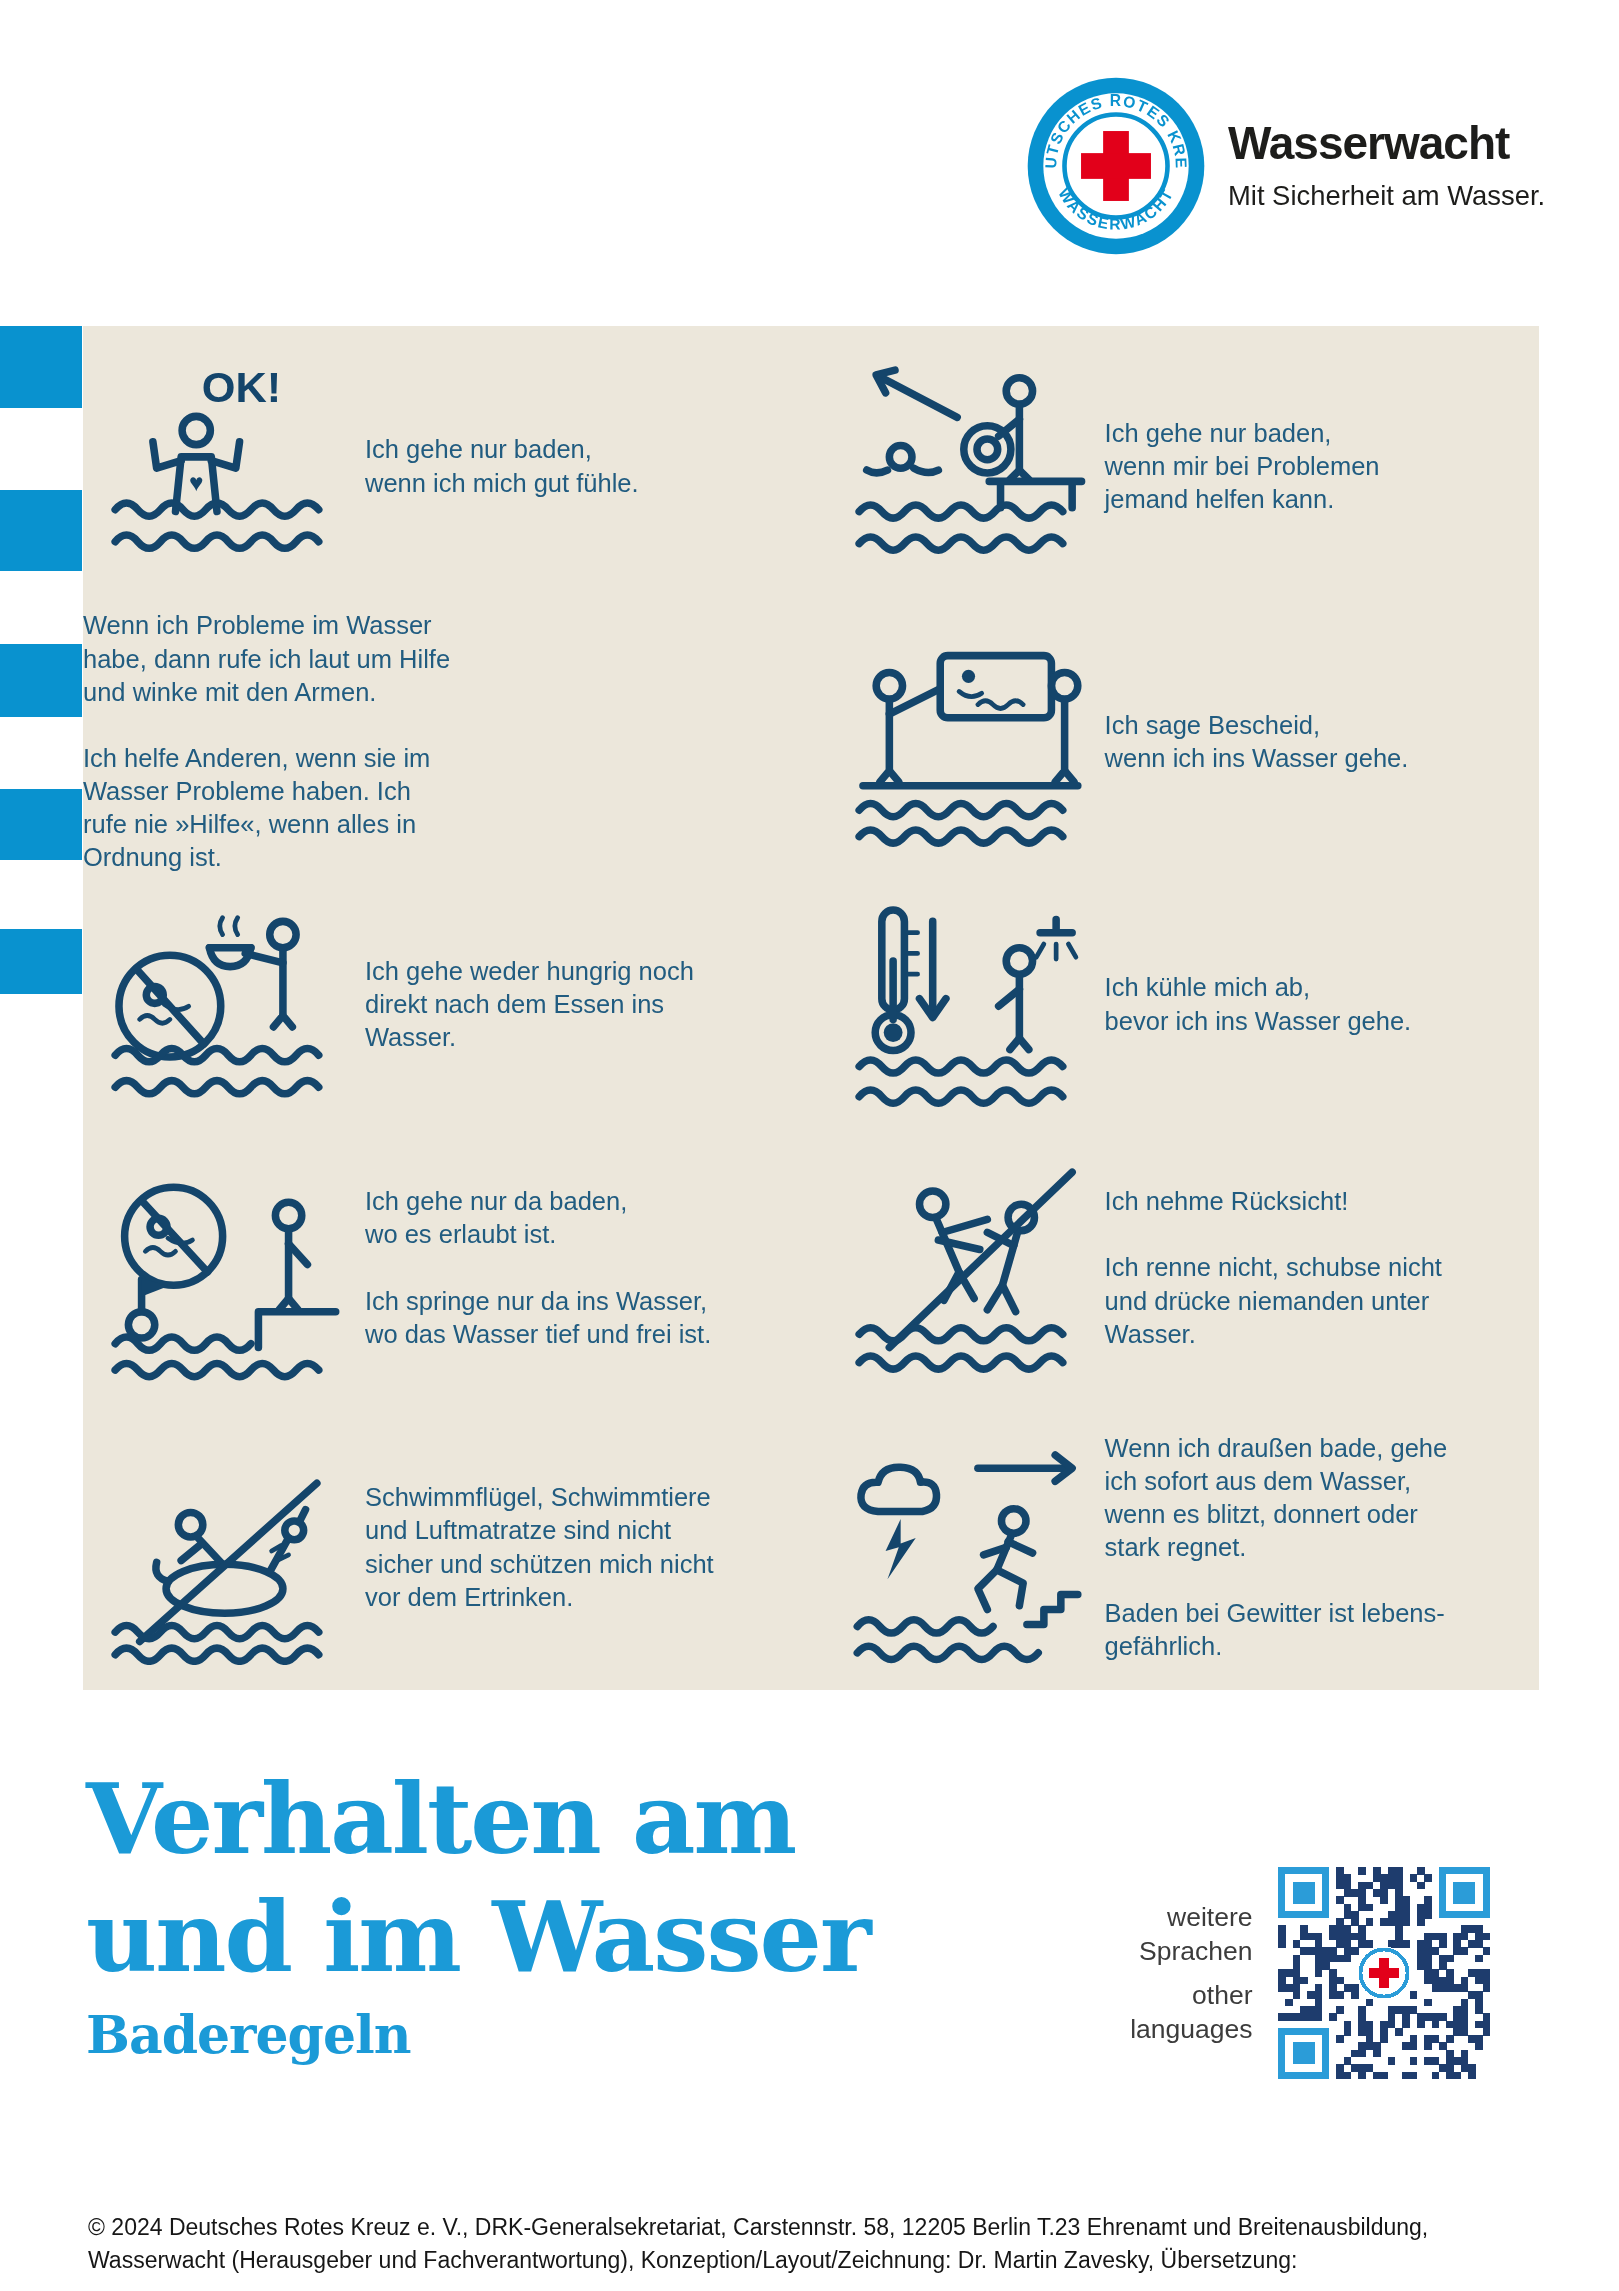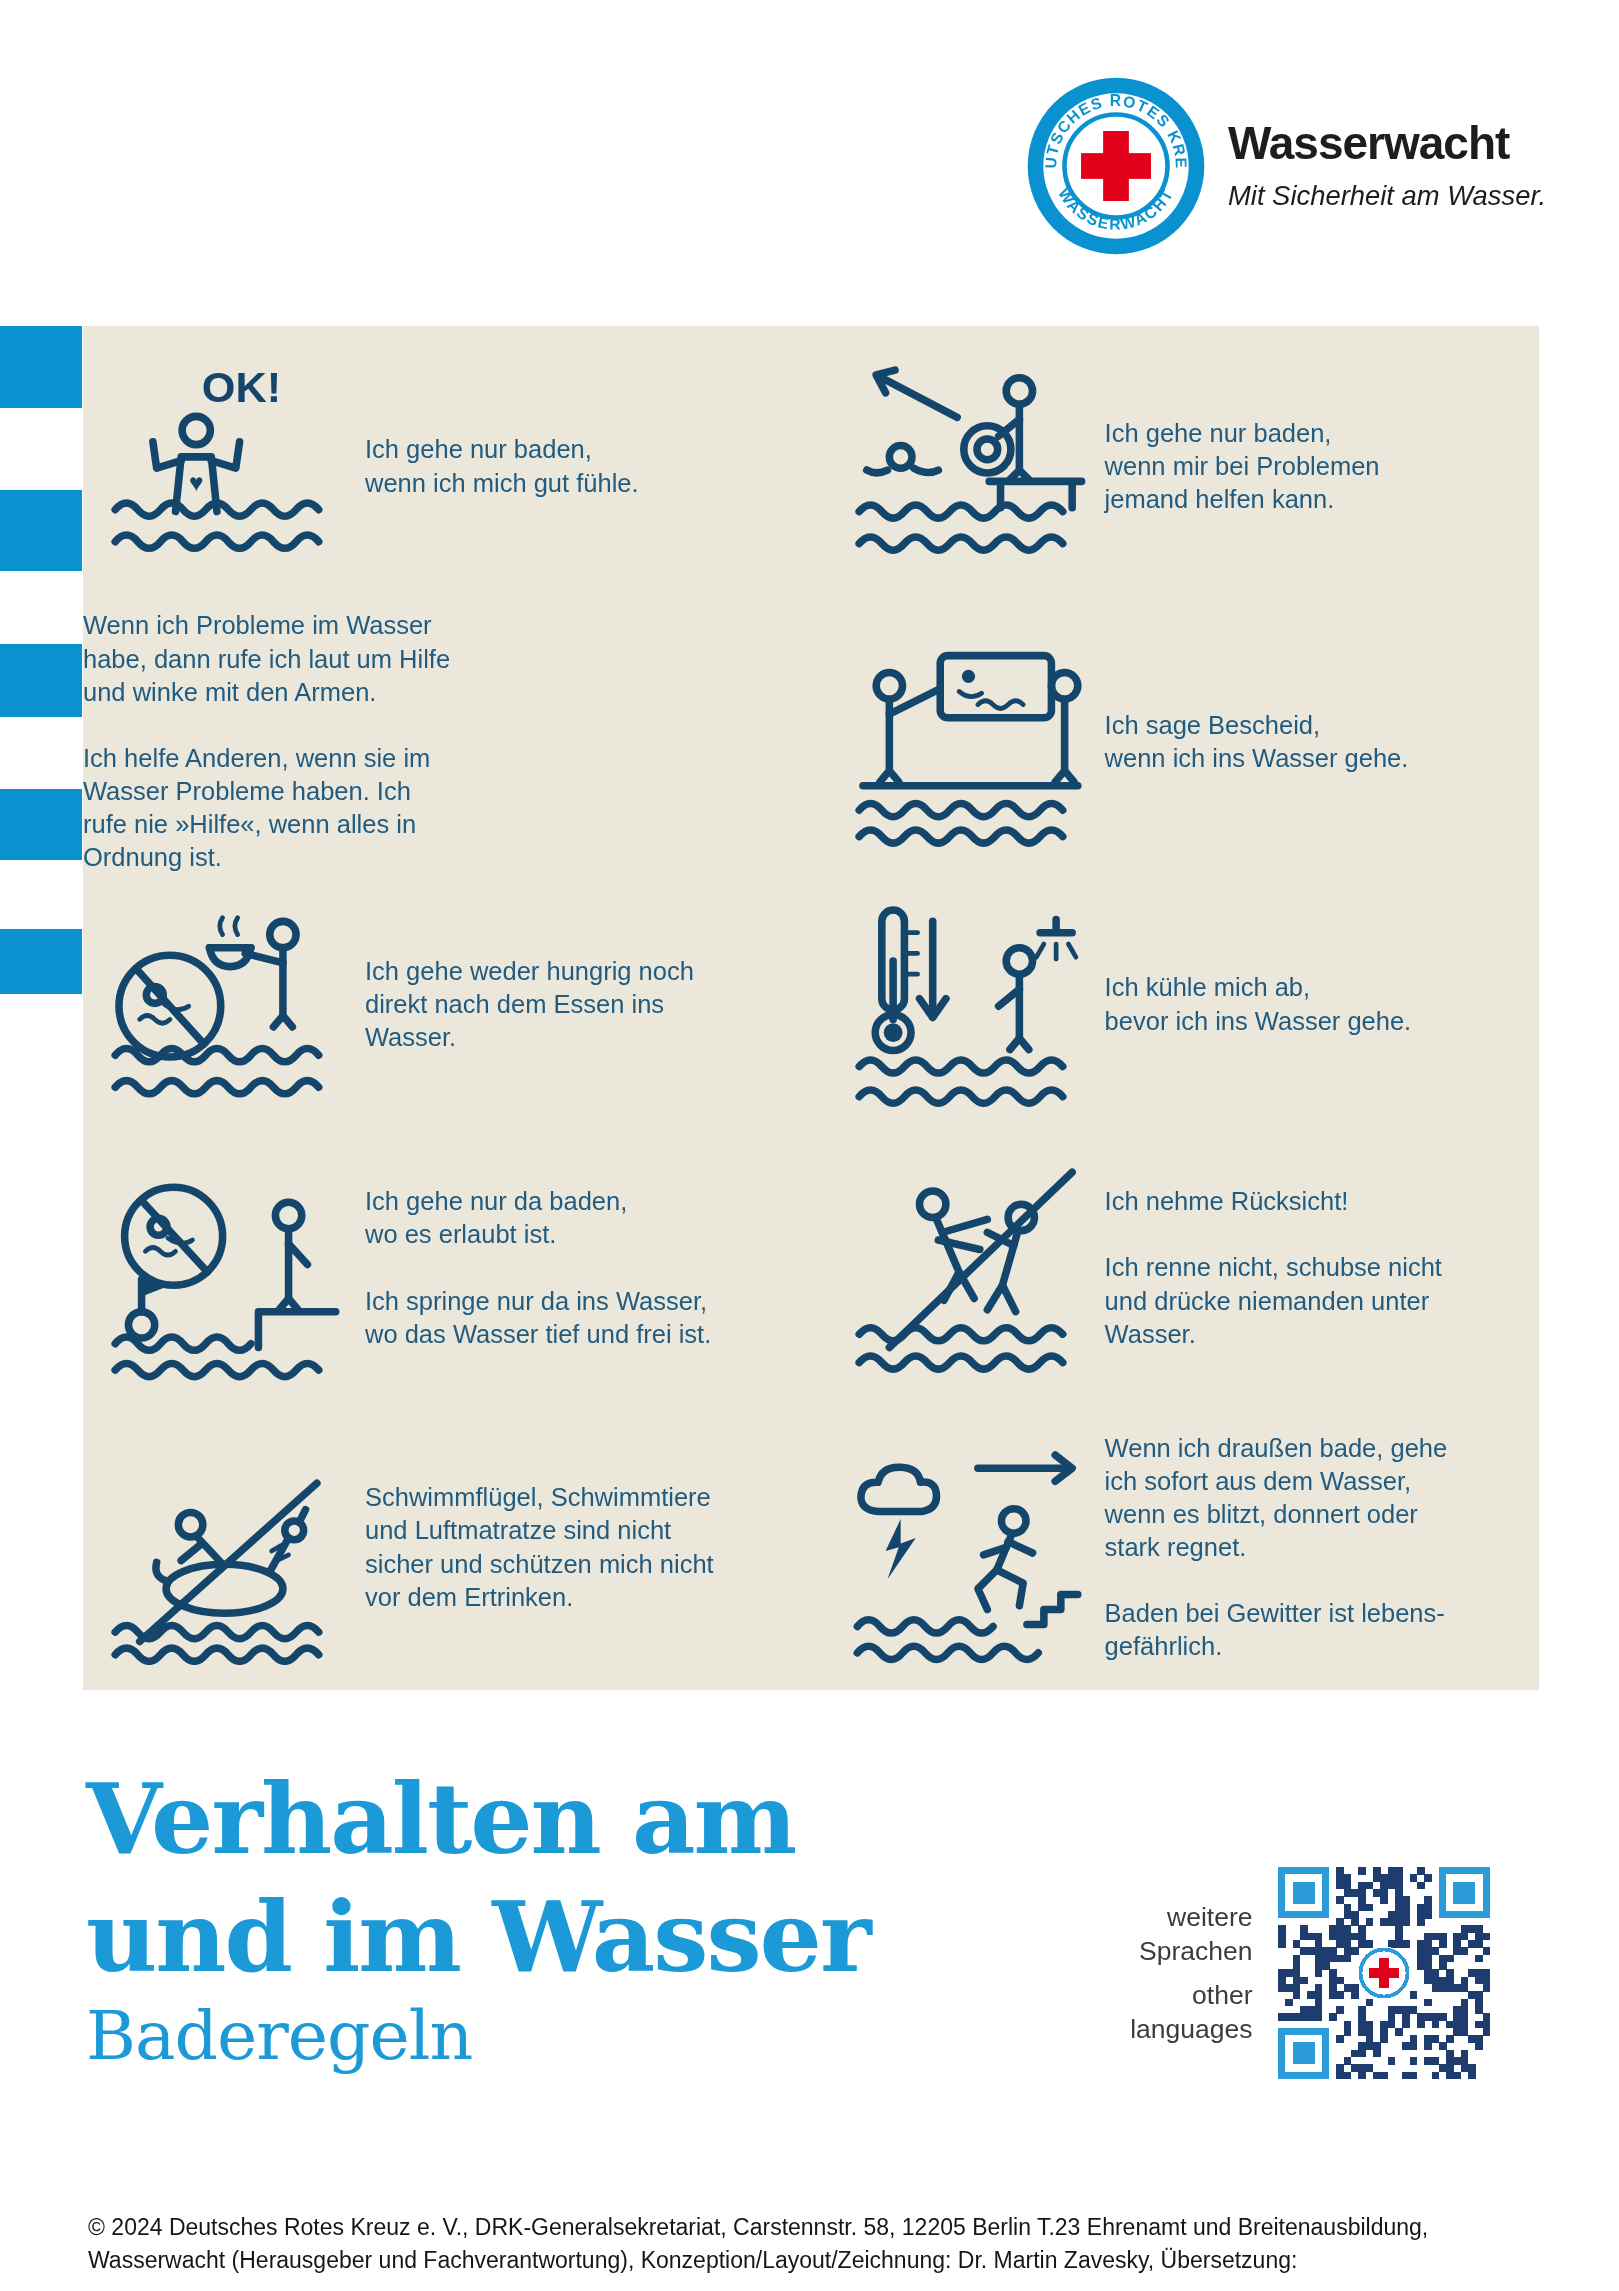--- a/index.html
+++ b/index.html
@@ -4,21 +4,21 @@
 <style>
   html,body{margin:0;padding:0;}
   body{
     width:1619px;height:2292px;position:relative;background:#ffffff;
     font-family:"Liberation Sans", sans-serif;overflow:hidden;
   }
   
   .logo{position:absolute;left:1024px;top:74px;width:184px;height:184px;}
   .brand{position:absolute;left:1228px;top:116px;color:#1d1d1b;}
   .brand .t{font-size:46px;font-weight:bold;letter-spacing:-1px;}
-  .brand .s{font-size:27.4px;margin-top:9.8px;font-style:italic;}
+  .brand .s{font-size:27.4px;margin-top:9.8px;}
   
   .stripe{position:absolute;left:0;width:82px;background:#0992cf;}
   
   .panel{
     position:absolute;left:83px;top:326px;width:1456px;height:1364px;
     background:#ece7db;display:grid;grid-template-columns:1fr 1fr;
     grid-template-rows:281px 270px 255px 272px 287px;grid-auto-flow:column;
   }
   .rule{display:flex;align-items:center;}
   .rule .iconbox{flex:0 0 282px;display:flex;align-items:center;justify-content:center;margin-top:8px;}
@@ -29,21 +29,21 @@
   }
   
   .ic *{stroke:#14456b;stroke-width:8;fill:none;stroke-linecap:round;stroke-linejoin:round;}
   .ic .fill{fill:#14456b;stroke:none;}
   .ic .thin{stroke-width:5;}
   .ic text{fill:#14456b;stroke:none;font-family:"Liberation Sans",sans-serif;font-weight:700;}
   
   .bigtitle{position:absolute;left:86px;top:1760px;color:#1b9ad7;
     font-family:"DejaVu Serif", serif;}
   .bigtitle .l1{font-size:98px;font-weight:bold;line-height:1.2;white-space:pre-line;letter-spacing:-2px;}
-  .bigtitle .l2{font-size:68px;font-weight:normal;margin-top:1px;letter-spacing:-1px;}
+  .bigtitle .l2{font-size:52px;font-weight:bold;margin-top:9px;letter-spacing:-1px;}
   
   .qrwrap{position:absolute;left:1049px;top:1867px;width:441px;height:212px;
     display:flex;align-items:center;justify-content:flex-end;gap:25.5px;}
   .qrlabels{width:196px;display:flex;flex-direction:column;gap:9px;}
   .qrlabel{color:#3c3c3c;font-size:26.5px;line-height:1.3;text-align:right;white-space:pre-line;}
   
   .footer{position:absolute;left:88px;top:2211px;width:1451px;color:#161616;
     font-size:23px;line-height:1.43;white-space:pre-line;}
 </style>
 </head>

